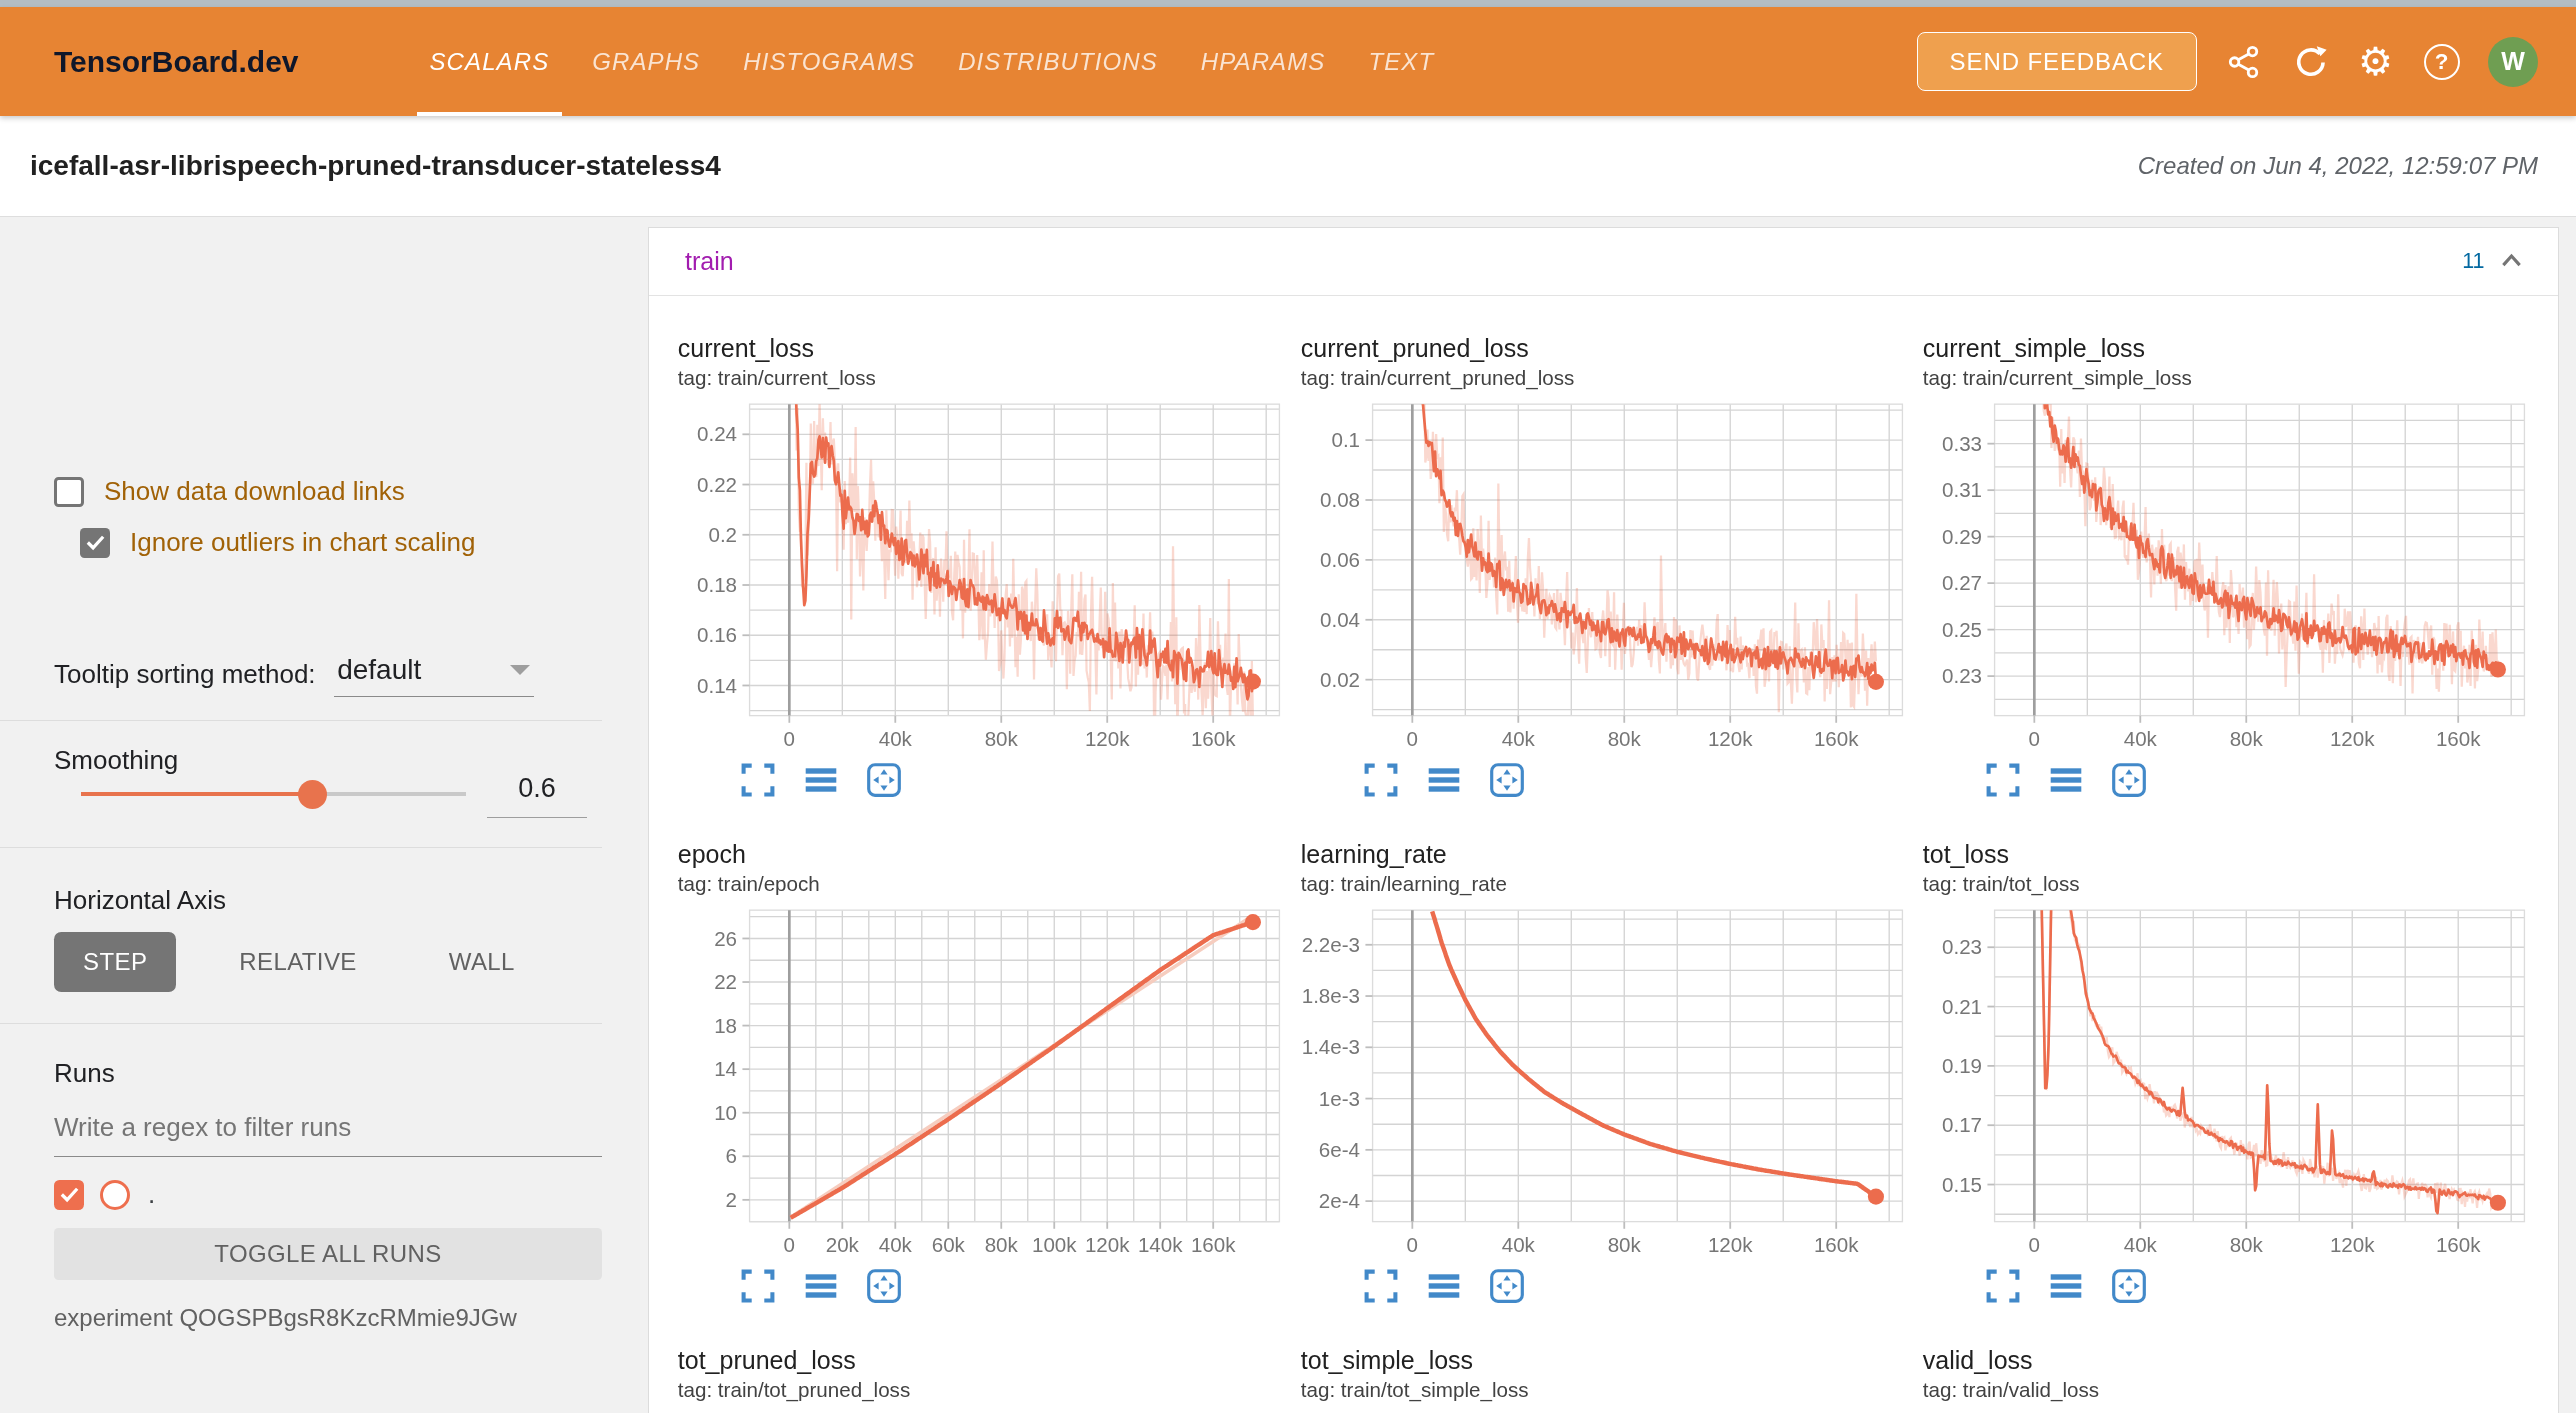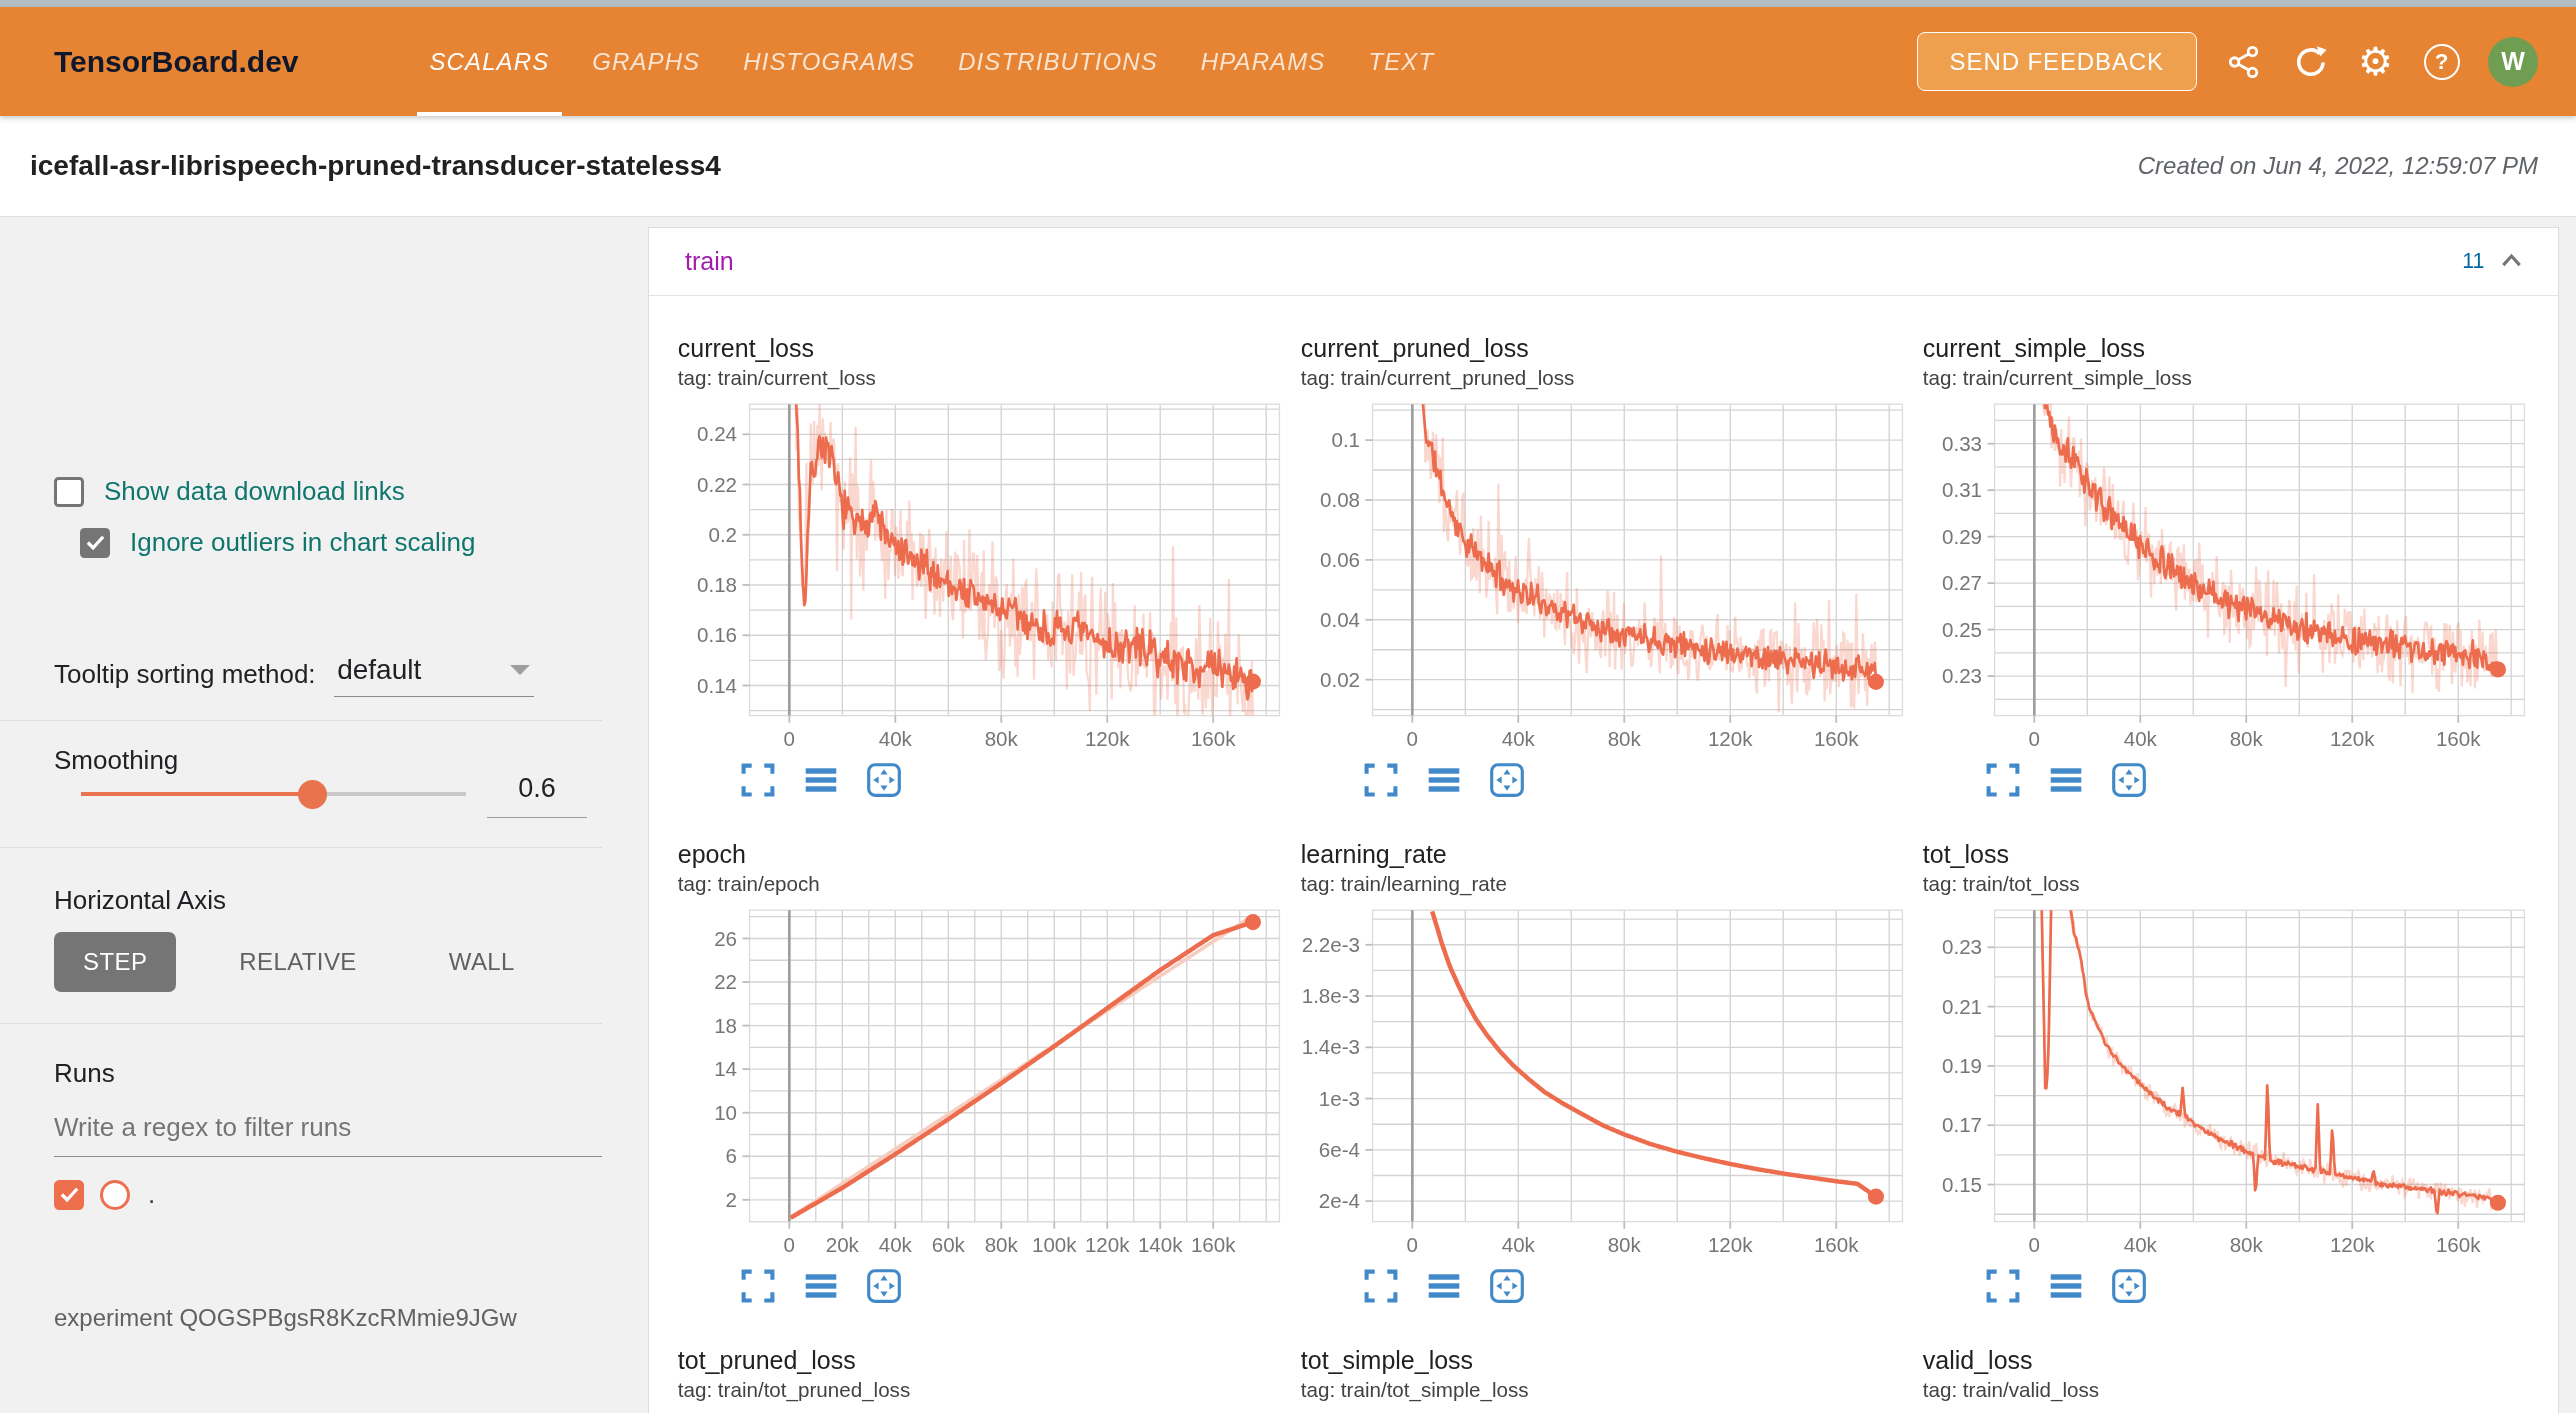--- a/index.html
+++ b/index.html
@@ -33,21 +33,21 @@
   #created{margin-left:auto;margin-right:38px;font-size:24px;font-style:italic;color:#5f6368;}
   
   #content{position:absolute;left:0;top:218px;width:2576px;height:1196px;background:#f1f1f1;}
   
   #sidebar{position:absolute;left:0;top:0;width:627px;height:100%;}
   .side-row{position:absolute;left:54px;display:flex;align-items:center;}
   .cb{width:30px;height:30px;border-radius:4.5px;flex:none;cursor:pointer;box-sizing:border-box;}
   .cb.unchecked{border:3.6px solid #757575;background:#fff;}
   .cb.checked-gray{background:#757575;display:flex;align-items:center;justify-content:center;}
   .cb.checked-orange{background:#ee6f4e;display:flex;align-items:center;justify-content:center;border-radius:5.4px;}
-  .cb-label{font-size:26px;color:#0f766e;margin-left:20px;}
+  .cb-label{font-size:26px;color:#a16207;margin-left:20px;}
   .side-divider{position:absolute;left:0;width:602px;height:0.9px;background:#ddd;}
   .side-heading{position:absolute;left:54px;font-size:26px;color:#202124;}
   #tooltip-row{top:434px;}
   #tooltip-label{font-size:26px;color:#202124;}
   #tooltip-select{position:relative;margin-left:18px;width:193px;border-bottom:1.8px solid #8a8a8a;
                   padding:1.8px 3.6px 10.7px 3.6px;cursor:pointer;display:flex;align-items:center;}
   #tooltip-value{font-size:28px;color:#202124;}
   #dd-arrow{margin-left:auto;width:0;height:0;border-left:10px solid transparent;
             border-right:10px solid transparent;border-top:10.7px solid #9e9e9e;}
   
@@ -190,20 +190,21 @@
       <div class="side-row" id="run-row">
         <div class="cb checked-orange">
           <svg width="23" height="23" viewBox="0 0 24 24">
             <path d="M4 12 l5.5 5.5 L20 6" fill="none" stroke="#fff" stroke-width="3.4"></path>
           </svg>
         </div>
         <div id="run-circle"></div>
         <div id="run-name">.</div>
       </div>
 
+      <button id="toggle-all">TOGGLE ALL RUNS</button>
       <div id="experiment-label">experiment QOGSPBgsR8KzcRMmie9JGw</div>
     </div>
 
     <div id="card">
       <div id="card-header">
         <div id="card-title">train</div>
         <div id="card-count">11</div>
         <svg id="card-caret" viewBox="0 0 32 32">
           <polyline points="7,20 16,10 25,20" fill="none" stroke="#757575" stroke-width="3.5"></polyline>
         </svg>

